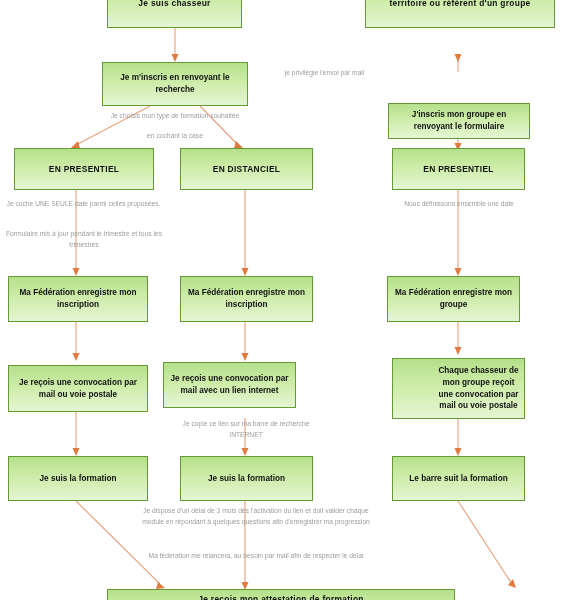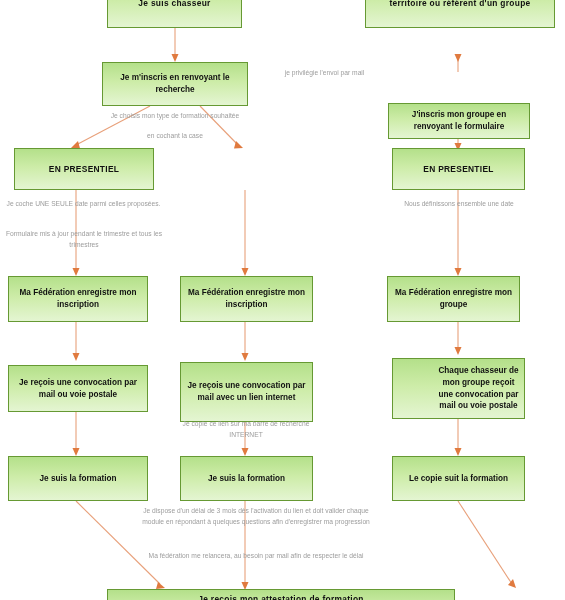--- a/index.html
+++ b/index.html
@@ -148,20 +148,23 @@
     <span>Je choisis mon type de formation souhaitée</span>
   </div>
   <div class="note" style="left:60px; top:131px; width:230px;">
     <span>en cochant la case</span>
   </div>
 
   <div class="node header" style="left:14px; top:148px; width:140px; height:42px;">
     <span>EN PRESENTIEL</span>
   </div>
 
+  <div class="node header" style="left:180px; top:148px; width:133px; height:42px;">
+    <span>EN DISTANCIEL</span>
+  </div>
 
   <div class="node header" style="left:392px; top:148px; width:133px; height:42px;">
     <span>EN PRESENTIEL</span>
   </div>
 
   <div class="note" style="left:6px; top:199px; width:155px;">
     <span>Je coche UNE SEULE date parmi celles proposées.</span>
   </div>
   <div class="note" style="left:4px; top:229px; width:160px;">
     <span>Formulaire mis à jour pendant le trimestre et tous les trimestres</span>
@@ -180,42 +183,42 @@
   </div>
 
   <div class="node" style="left:387px; top:276px; width:133px; height:46px;">
     <span>Ma Fédération enregistre mon groupe</span>
   </div>
 
   <div class="node" style="left:8px; top:365px; width:140px; height:47px;text-align:center;">
     <span>Je reçois une convocation par mail ou voie postale</span>
   </div>
 
-  <div class="node" style="left:180px; top:362px; width:133px; height:60px;">
+  <div class="node" style="left:163px; top:362px; width:133px; height:46px;">
     <span>Je reçois une convocation par mail avec un lien internet</span>
   </div>
 
   <div class="node" style="left:392px; top:358px; width:133px; height:61px;padding-left:44px;">
     <span>Chaque chasseur de mon groupe reçoit une convocation par mail ou voie postale</span>
   </div>
 
   <div class="note" style="left:176px; top:419px; width:140px;">
     <span>Je copie ce lien sur ma barre de recherche INTERNET</span>
   </div>
 
   <div class="node" style="left:8px; top:456px; width:140px; height:45px;">
     <span>Je suis la formation</span>
   </div>
 
   <div class="node" style="left:180px; top:456px; width:133px; height:45px;">
     <span>Je suis la formation</span>
   </div>
 
   <div class="node" style="left:392px; top:456px; width:133px; height:45px;">
-    <span>Le copie suit la formation</span>
+    <span>Le barre suit la formation</span>
   </div>
 
   <div class="note" style="left:142px; top:506px; width:228px;">
     <span>Je dispose d'un délai de 3 mois dès l'activation du lien et doit valider chaque module en répondant à quelques questions afin d'enregistrer ma progression</span>
   </div>
   <div class="note" style="left:142px; top:551px; width:228px;">
     <span>Ma fédération me relancera, au besoin par mail afin de respecter le délai</span>
   </div>
 
   <div class="node header" style="left:107px; top:589px; width:348px; height:40px; align-items:flex-start; padding-top:3px;">

